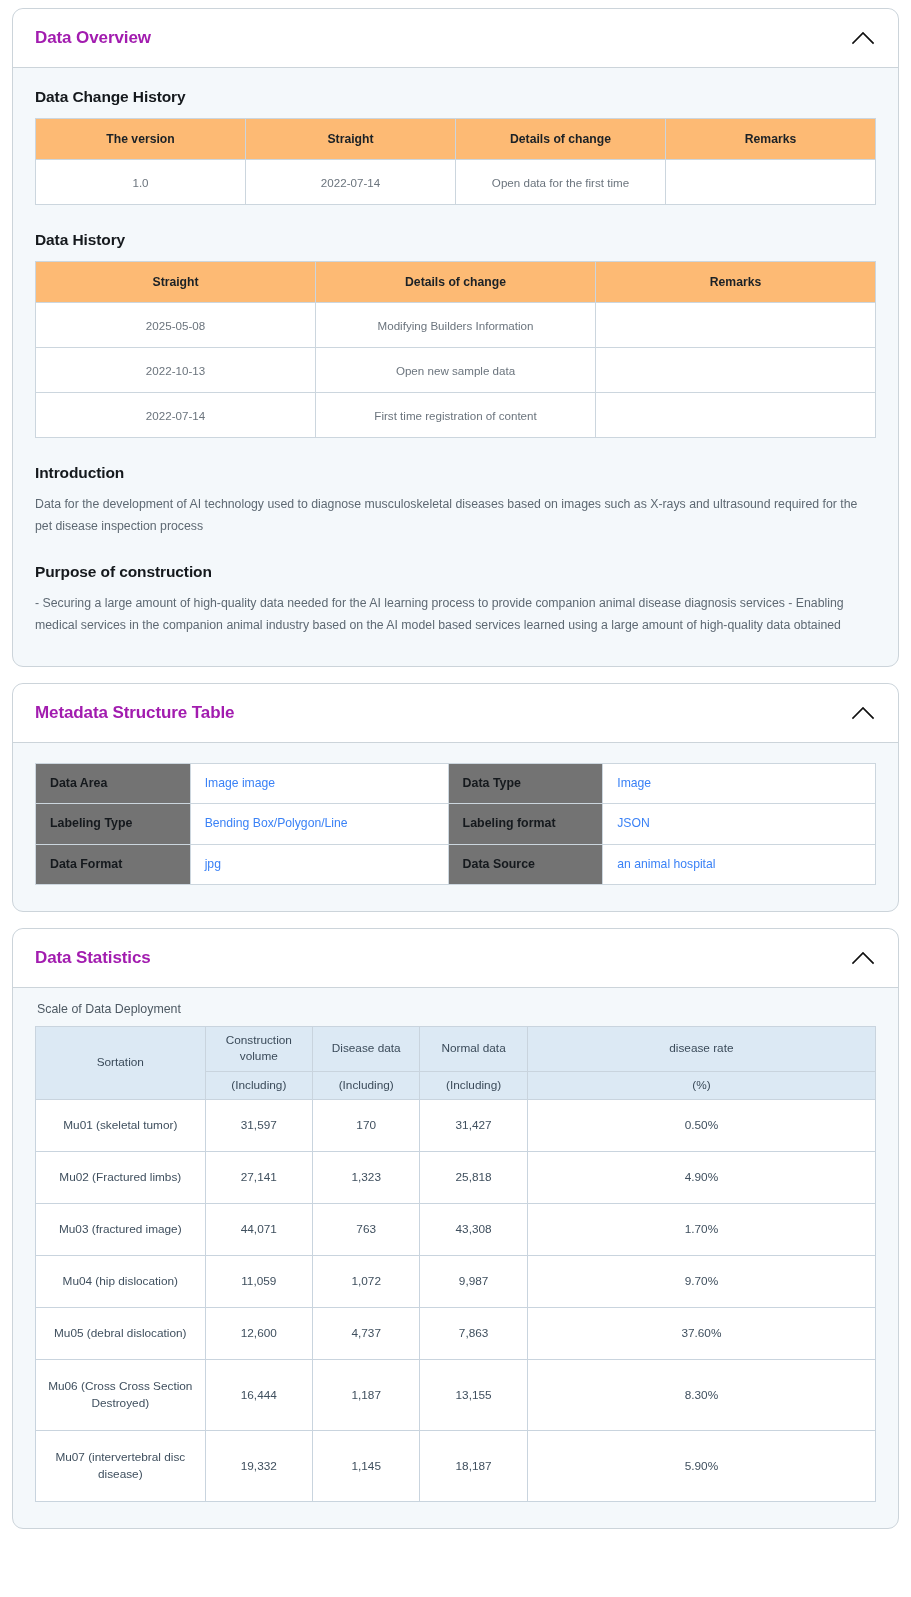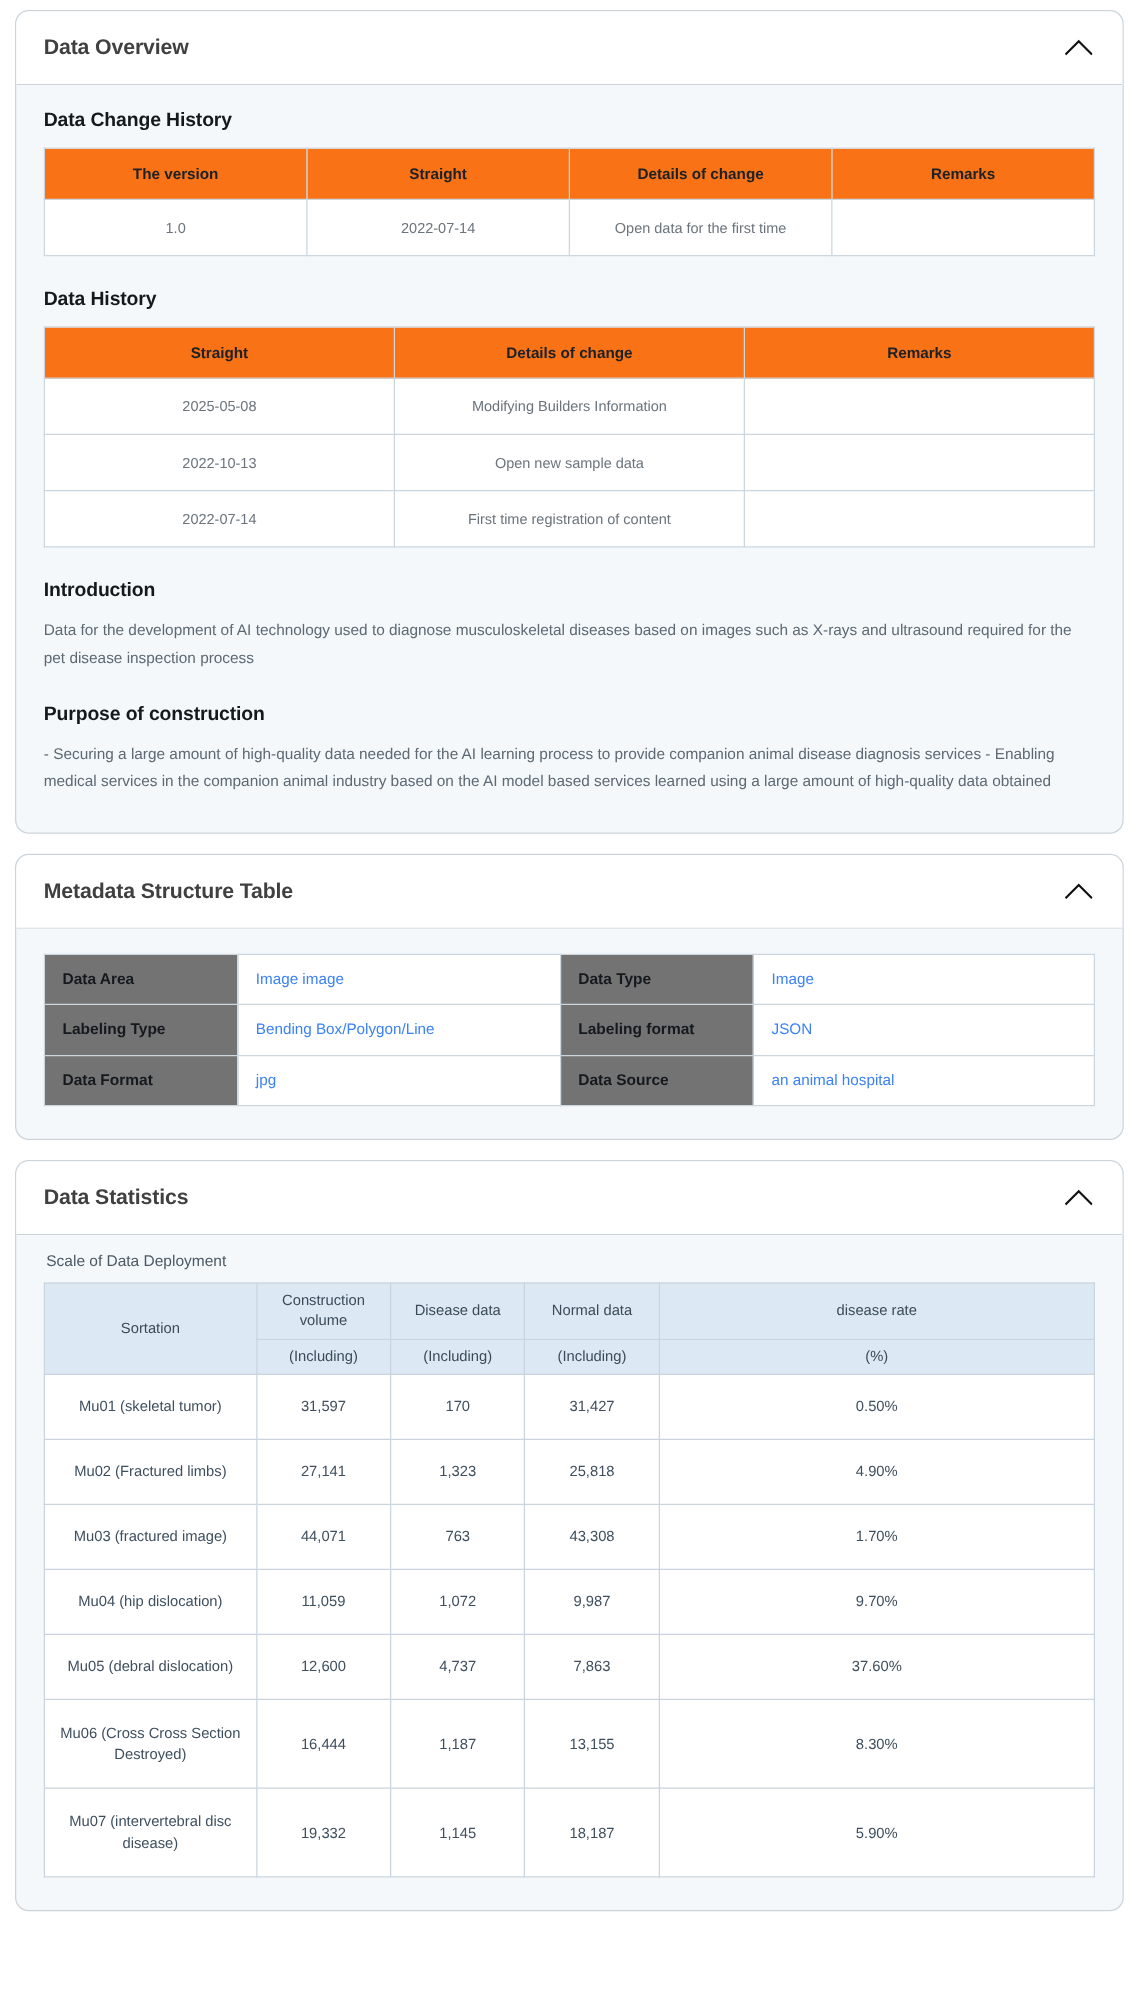--- a/index.html
+++ b/index.html
@@ -34,21 +34,21 @@
     height: 58px;
     display: flex;
     align-items: center;
     justify-content: space-between;
     padding: 0 22px 0 22px;
     border-radius: 10px 10px 0 0;
   }
   .card-title {
     font-size: 17px;
     font-weight: bold;
-    color: #404040;
+    color: #a21caf;
     letter-spacing: -0.1px;
   }
   .chevron {
     width: 26px;
     height: 26px;
     display: flex;
     align-items: center;
     justify-content: center;
     cursor: pointer;
   }
@@ -81,21 +81,21 @@
     table-layout: fixed;
     background: #ffffff;
     border: 1px solid #ccd6de;
   }
   table.grid th, table.grid td {
     border: 1px solid #ccd6de;
     text-align: center;
     vertical-align: middle;
   }
   table.grid thead th {
-    background: #f97316;
+    background: #fdba74;
     color: #1b2126;
     font-size: 12.2px;
     font-weight: bold;
     height: 32px;
     padding: 4px 6px;
   }
   table.grid tbody td {
     color: #6b747d;
     font-size: 11.6px;
     font-weight: normal;

